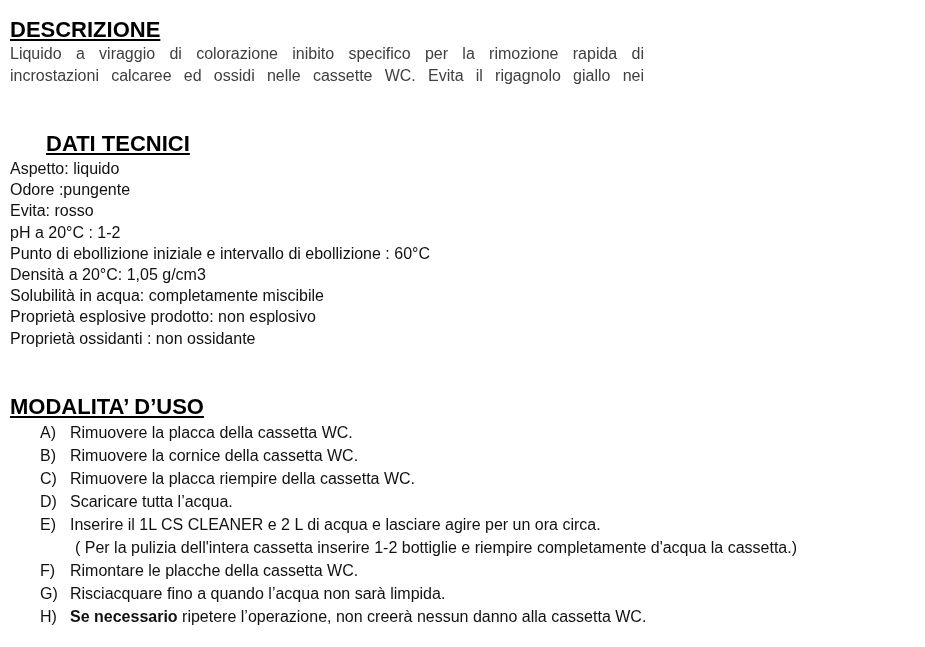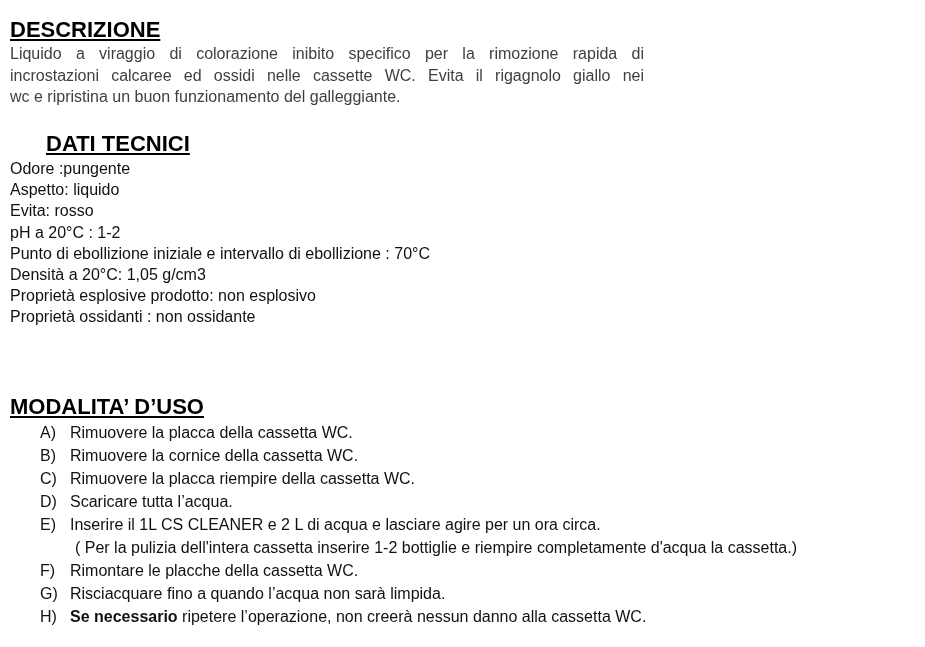--- a/index.html
+++ b/index.html
@@ -104,31 +104,31 @@
 </style>
 </head>
 <body>
 
 <div class="page">
 
   <h2 class="heading" style="top:18px;">DESCRIZIONE</h2>
   <div class="para" style="top:43px;">
     <span class="line">Liquido a viraggio di colorazione inibito specifico per la rimozione rapida di</span>
     <span class="line">incrostazioni calcaree ed ossidi nelle cassette WC. Evita il rigagnolo giallo nei</span>
-    <span class="last">wc e ripristina un buon funzionamento del galleggiante.</span>
   </div>
 
   <h2 class="heading" style="top:132px;margin-left:36px;">DATI TECNICI</h2>
   <ul class="tech-list">
+    <li>Aspetto: liquido</li>
     <li>Odore :pungente</li>
-    <li>Aspetto: liquido</li>
     <li>Evita: rosso</li>
     <li>pH a 20°C : 1-2</li>
-    <li>Punto di ebollizione iniziale e intervallo di ebollizione : 70°C</li>
+    <li>Punto di ebollizione iniziale e intervallo di ebollizione : 60°C</li>
     <li>Densità a 20°C: 1,05 g/cm3</li>
+    <li>Solubilità in acqua: completamente miscibile</li>
     <li>Proprietà esplosive prodotto: non esplosivo</li>
     <li>Proprietà ossidanti : non ossidante</li>
   </ul>
 
   <h2 class="heading" style="top:395px;">MODALITA’ D’USO</h2>
   <ol class="steps">
     <li>
       <span class="letter">A)</span>
       <span class="text">Rimuovere la placca della cassetta WC.</span>
     </li>

